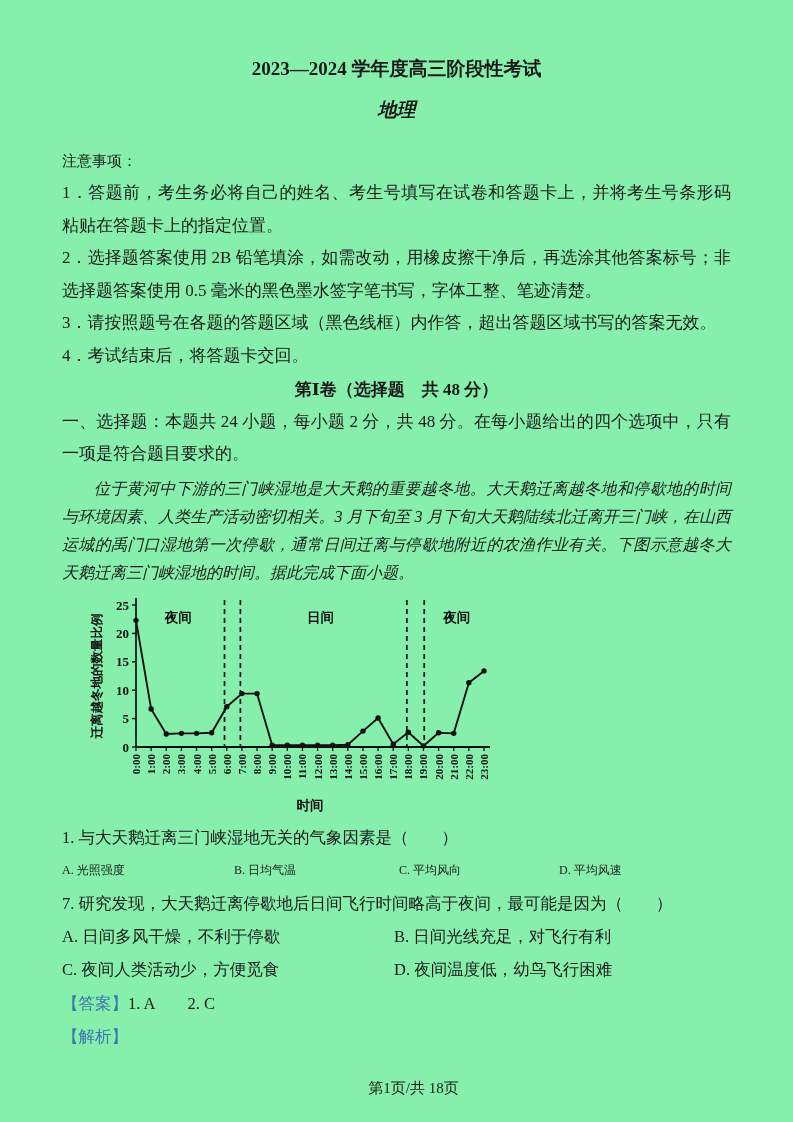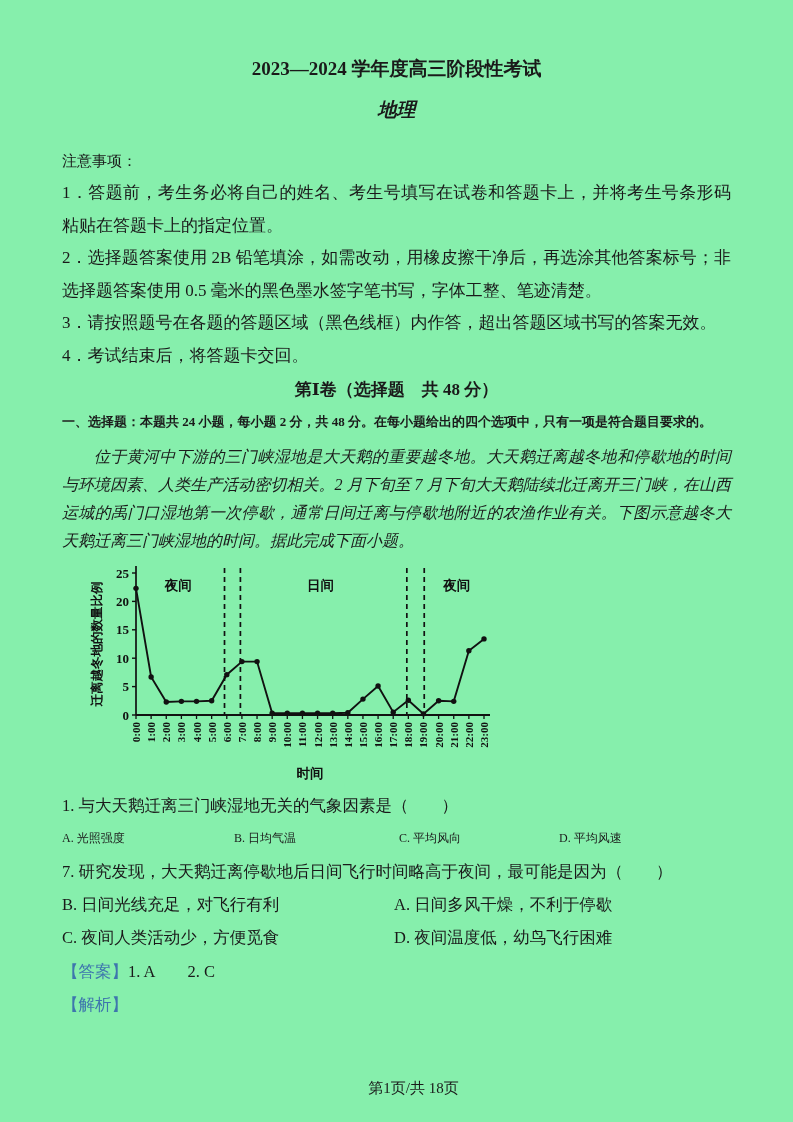--- a/index.html
+++ b/index.html
@@ -42,22 +42,22 @@
     text-align: justify;
   }
   .volume-title {
     text-align: center;
     font-size: 17px;
     font-weight: bold;
     line-height: 32px;
     margin-top: 2px;
   }
   .section-instructions {
-    font-size: 13px;
-    font-weight: bold;
+    font-size: 17px;
+    font-weight: normal;
     line-height: 32px;
     text-align: justify;
   }
   .passage {
     margin-top: 5px;
     font-size: 16px;
     font-style: italic;
     line-height: 28px;
     text-indent: 2em;
     text-align: justify;
@@ -113,21 +113,21 @@
 
   <div class="notice-heading">注意事项：</div>
   <div class="notice-item">1．答题前，考生务必将自己的姓名、考生号填写在试卷和答题卡上，并将考生号条形码粘贴在答题卡上的指定位置。</div>
   <div class="notice-item">2．选择题答案使用 2B 铅笔填涂，如需改动，用橡皮擦干净后，再选涂其他答案标号；非选择题答案使用 0.5 毫米的黑色墨水签字笔书写，字体工整、笔迹清楚。</div>
   <div class="notice-item">3．请按照题号在各题的答题区域（黑色线框）内作答，超出答题区域书写的答案无效。</div>
   <div class="notice-item">4．考试结束后，将答题卡交回。</div>
 
   <div class="volume-title">第Ⅰ卷（选择题　共 48 分）</div>
   <div class="section-instructions">一、选择题：本题共 24 小题，每小题 2 分，共 48 分。在每小题给出的四个选项中，只有一项是符合题目要求的。</div>
 
-  <div class="passage">位于黄河中下游的三门峡湿地是大天鹅的重要越冬地。大天鹅迁离越冬地和停歇地的时间与环境因素、人类生产活动密切相关。2 月下旬至 7 月下旬大天鹅陆续北迁离开三门峡，在山西运城的禹门口湿地第一次停歇，通常日间迁离与停歇地附近的农渔作业有关。下图示意越冬大天鹅迁离三门峡湿地的时间。据此完成下面小题。</div>
+  <div class="passage">位于黄河中下游的三门峡湿地是大天鹅的重要越冬地。大天鹅迁离越冬地和停歇地的时间与环境因素、人类生产活动密切相关。3 月下旬至 3 月下旬大天鹅陆续北迁离开三门峡，在山西运城的禹门口湿地第一次停歇，通常日间迁离与停歇地附近的农渔作业有关。下图示意越冬大天鹅迁离三门峡湿地的时间。据此完成下面小题。</div>
 
   <figure class="chart-figure">
     <svg id="chart-svg" viewBox="0 0 410 222" width="410" height="222">
         <line x1="48" y1="5" x2="48" y2="154" stroke="#111111" stroke-width="1.7"></line>
         <line x1="48" y1="154" x2="402" y2="154" stroke="#111111" stroke-width="2.2"></line>
         <line x1="44" y1="154" x2="48" y2="154" stroke="#111111" stroke-width="1.4"></line>
         <text x="41" y="158.5" text-anchor="end" font-size="13" font-weight="bold">0</text>
         <line x1="44" y1="125.6" x2="48" y2="125.6" stroke="#111111" stroke-width="1.4"></line>
         <text x="41" y="130.1" text-anchor="end" font-size="13" font-weight="bold">5</text>
         <line x1="44" y1="97.2" x2="48" y2="97.2" stroke="#111111" stroke-width="1.4"></line>
@@ -226,22 +226,22 @@
   <div class="question-text">1. 与大天鹅迁离三门峡湿地无关的气象因素是（　　）</div>
   <div class="options-row-4">
     <span>A. 光照强度</span>
     <span>B. 日均气温</span>
     <span>C. 平均风向</span>
     <span>D. 平均风速</span>
   </div>
 
   <div class="question-text">7. 研究发现，大天鹅迁离停歇地后日间飞行时间略高于夜间，最可能是因为（　　）</div>
   <div class="options-row-2">
+    <span>A. 日间多风干燥，不利于停歇</span>
     <span>B. 日间光线充足，对飞行有利</span>
-    <span>A. 日间多风干燥，不利于停歇</span>
   </div>
   <div class="options-row-2">
     <span>C. 夜间人类活动少，方便觅食</span>
     <span>D. 夜间温度低，幼鸟飞行困难</span>
   </div>
 
   <div class="answer-line">
     <span class="accent" style="color: rgb(62, 118, 173);">【答案】</span>
     <span>1. A　　2. C</span>
   </div>

